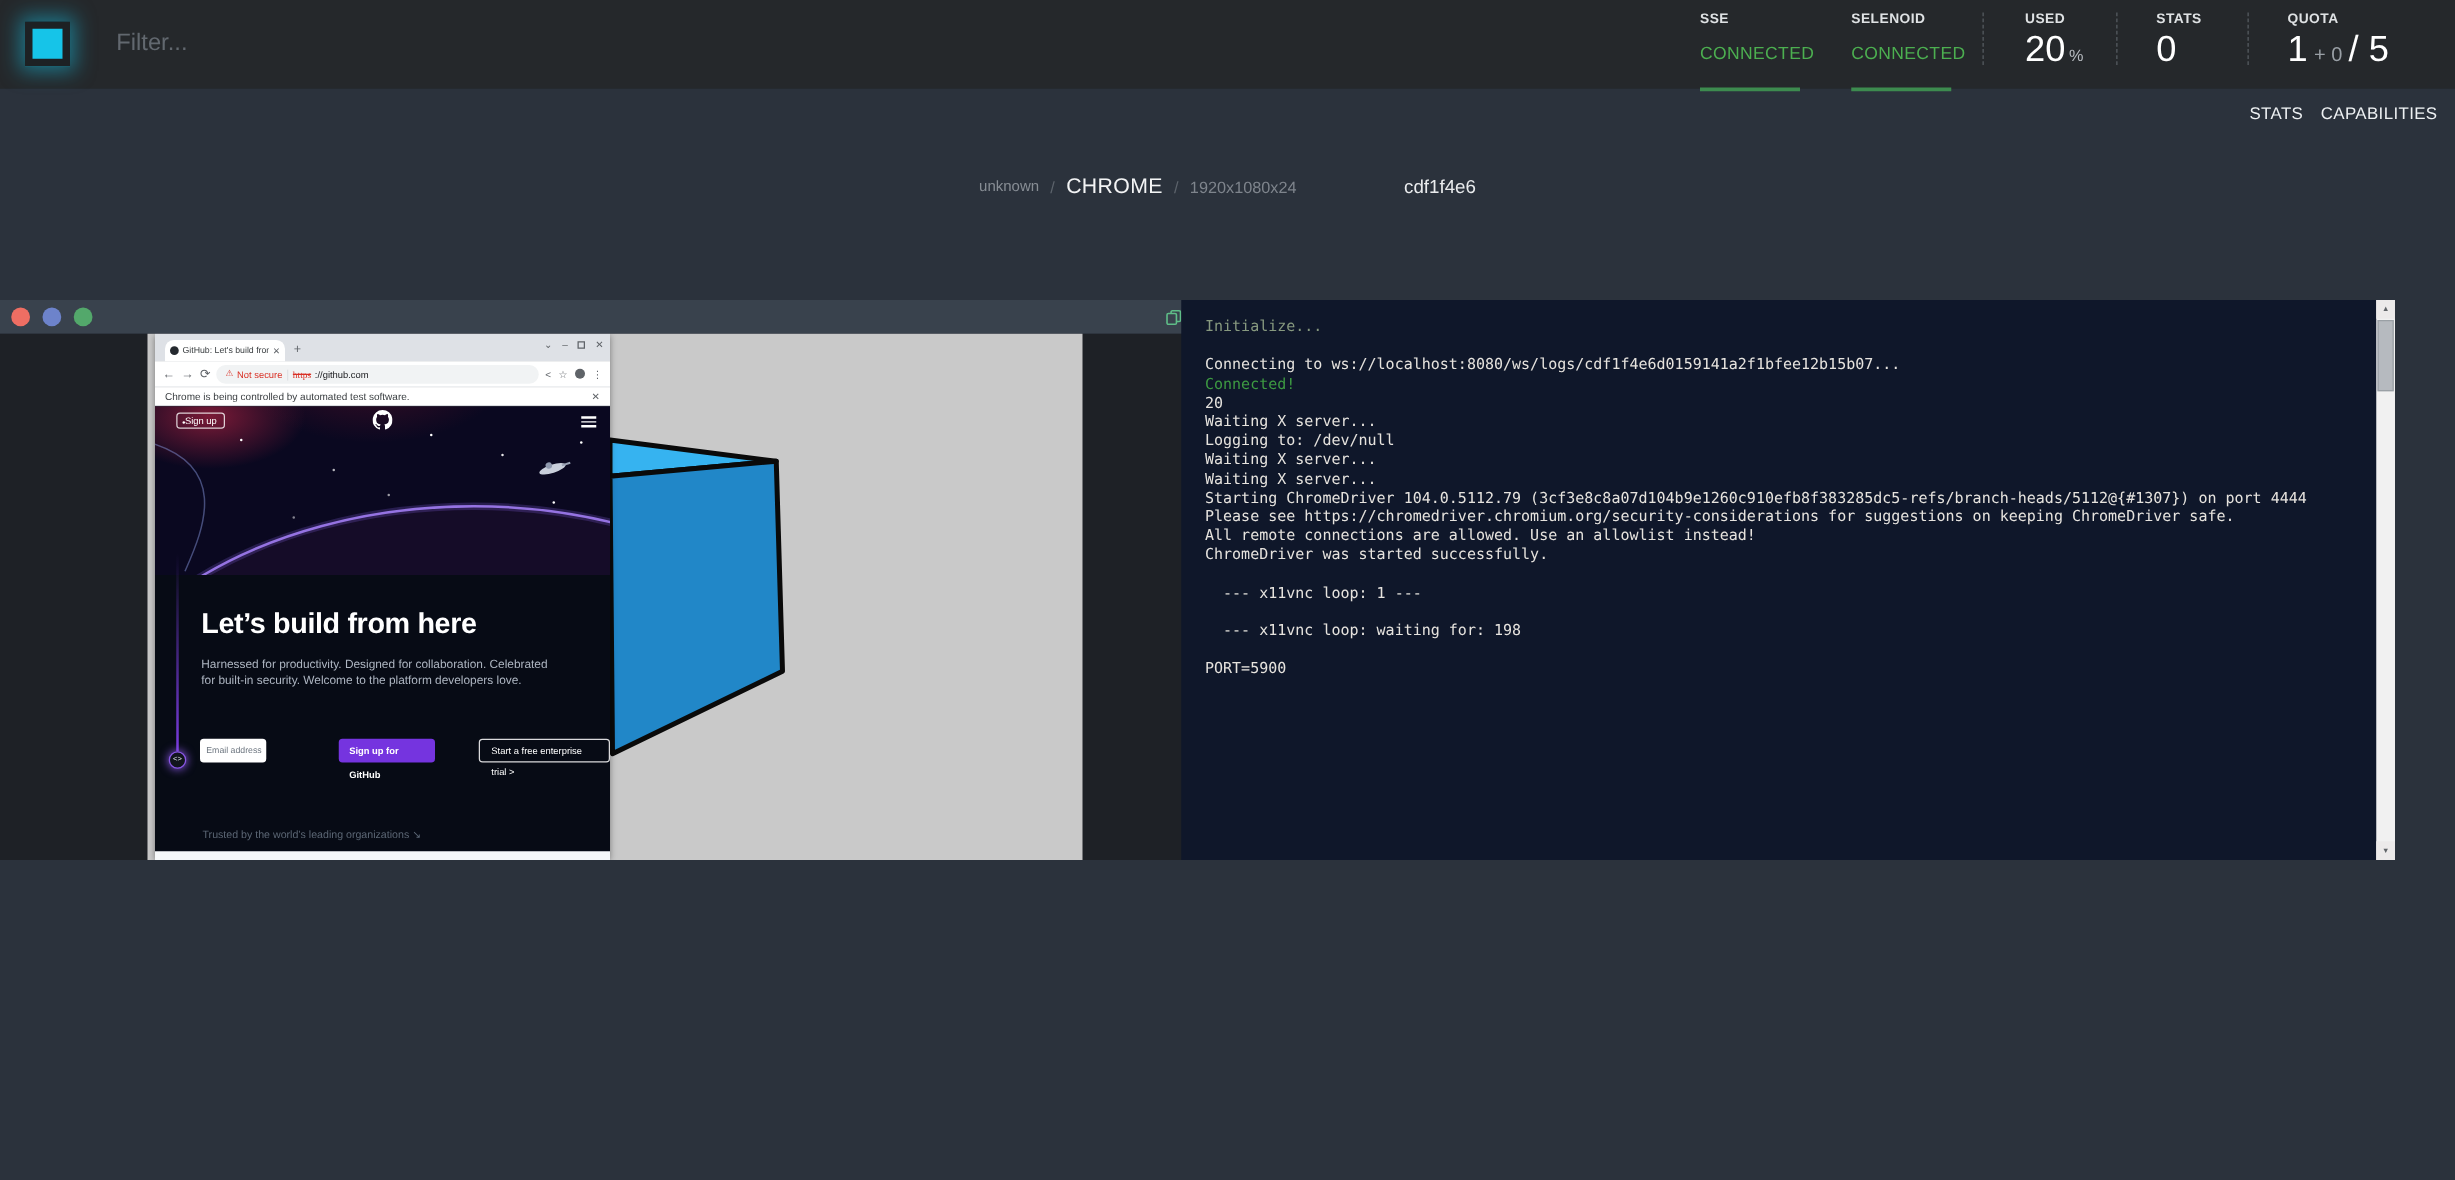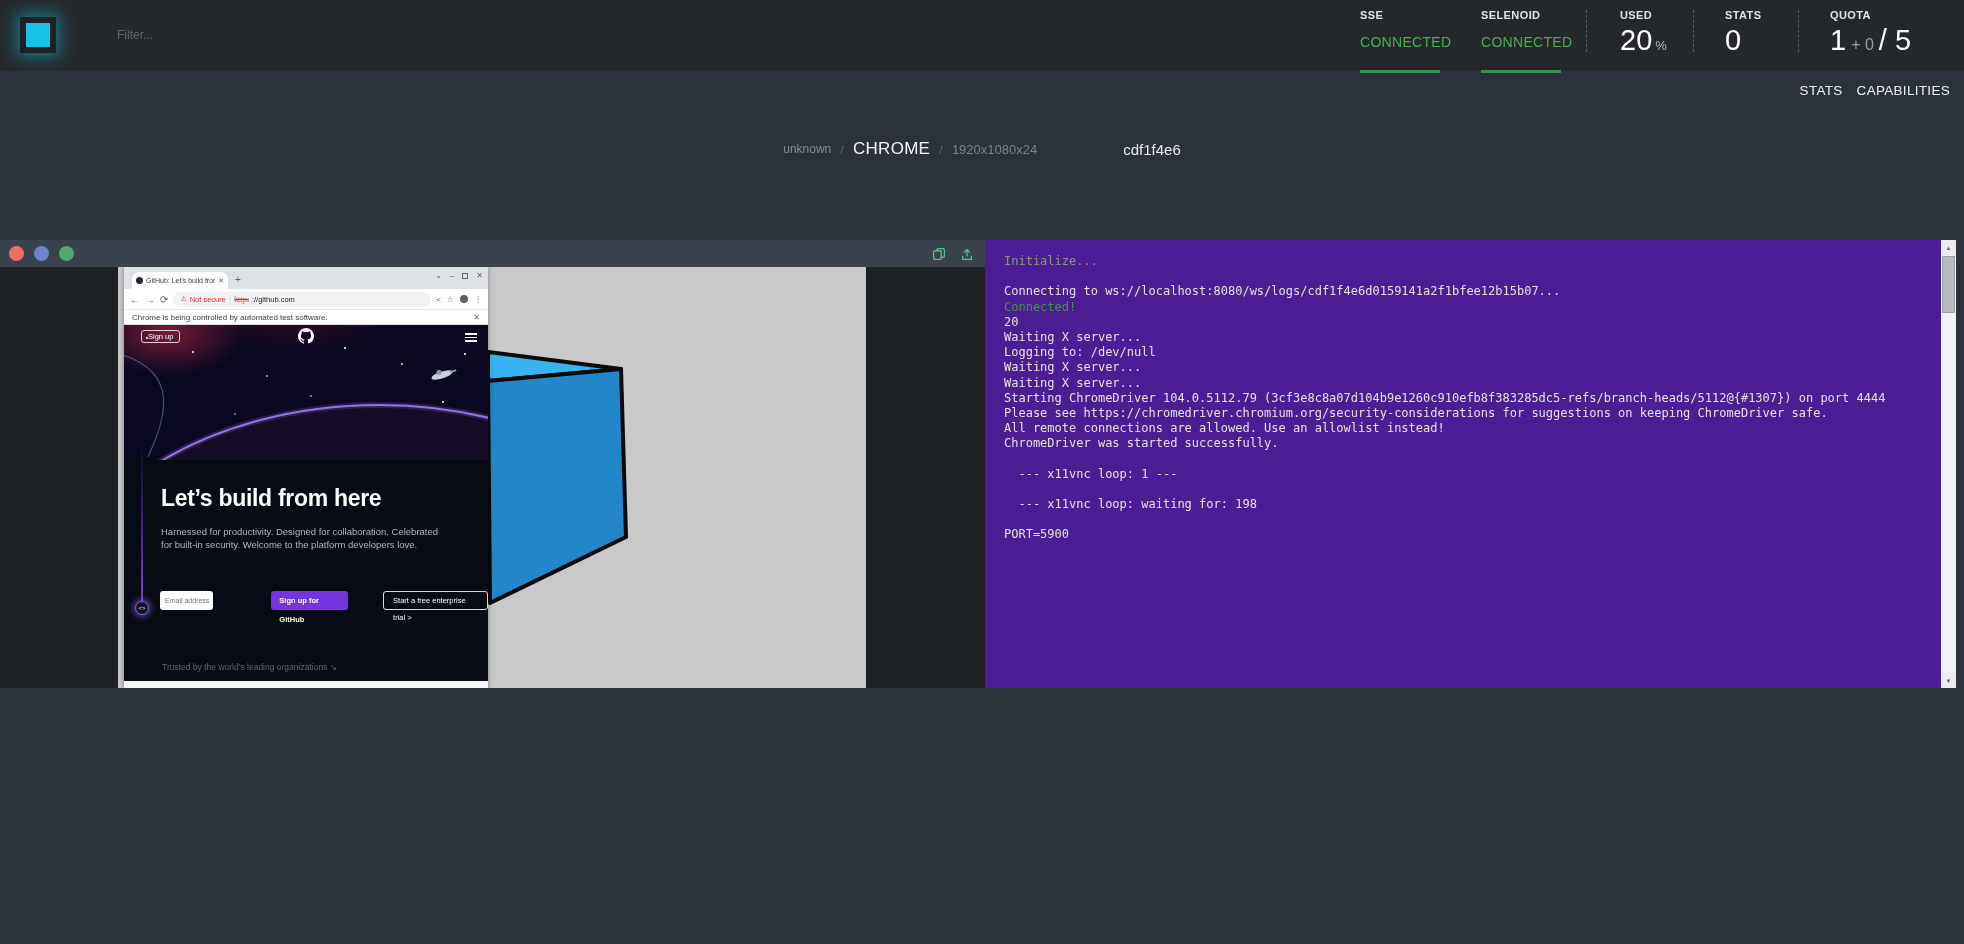--- a/index.html
+++ b/index.html
@@ -11,22 +11,22 @@
   }
 
   
   .header { position:absolute; left:0; top:0; width:100%; height:71px; background:#25282b; }
   .logo {
     position:absolute; left:20px; top:17px; width:36px; height:36px;
     background:#16c4e8; border:6px solid #1d2124;
     box-shadow:0 0 16px 4px rgba(22,196,232,.5);
   }
   .filter {
-    position:absolute; left:115px; top:18px; width:320px; height:34px;
-    background:transparent; border:none; outline:none; color:#cfd3d7; font-size:12px;
+    position:absolute; left:91px; top:18px; width:320px; height:34px;
+    background:transparent; border:none; outline:none; color:#cfd3d7; font-size:19px;
     font-family:"Liberation Sans", sans-serif;
   }
   .filter::placeholder { color:#62686f; }
 
   .stats { position:absolute; right:32px; top:0; height:73px; display:flex;gap:11px; }
   .stat { position:relative; padding-top:9px; }
   .stat .lbl { font-size:11px; font-weight:700; color:#dfe2e4; letter-spacing:.4px; }
   .stat .val-green { margin-top:13px; font-size:14px; color:#4caf50; letter-spacing:.3px; }
   .valrow { margin-top:3px; display:flex; align-items:baseline; }
   .big { font-size:29px; color:#fff; }
@@ -115,21 +115,21 @@
   .h-heading { position:absolute; left:37px; top:160px; font-size:23px; font-weight:700; color:#fff; letter-spacing:-.3px; }
   .h-para { position:absolute; left:37px; top:200px; width:278px; font-size:9.5px; line-height:1.4; color:#aeb6c2; }
   .cta { position:absolute; left:36px; top:266px; display:flex; gap:11px; align-items:center; }
   .email-box { width:58px; height:19px; background:#fff; border-radius:3px; font-size:7px; color:#6e7781; line-height:19px; padding-left:5px; }
   .purple-btn { height:19px; padding:0 8px; background:#7534df; border-radius:3px; color:#fff; font-size:7.5px; font-weight:700; line-height:19px;margin-left:47px; }
   .ent-btn { height:19px; padding:0 9px; border:1px solid rgba(255,255,255,.85); border-radius:3px; color:#fff; font-size:7.5px; font-weight:400; line-height:17px; background:transparent;margin-left:24px; }
   .trusted { position:absolute; left:38px; top:337px; font-size:8.5px; color:#5c6775; }
   .white-strip { position:absolute; left:0; right:0; bottom:0; height:7px; background:#f6f8fa; }
 
   
-  .log-panel { position:absolute; left:985px; top:240px; width:971px; height:448px; background:#4c1d95; }
+  .log-panel { position:absolute; left:945px; top:240px; width:971px; height:448px; background:#0f172a; }
   .log-text { position:absolute; left:19px; top:14px; right:22px; bottom:8px; overflow:hidden;
     font-family:"DejaVu Sans Mono", monospace; font-size:12px; line-height:15.2px; color:#e6e3de; }
   .log-line { height:15.2px; white-space:pre; }
   .ln-init { color:#87997f; }
   .ln-ok { color:#3d9a42; }
 
   .scrollbar { position:absolute; right:0; top:0; width:15px; height:448px; background:#f1f1f1; }
   .sb-btn { height:15px; display:flex; align-items:center; justify-content:center; font-size:6px; color:#606468; background:#eceaea; }
   .sb-btn-bottom { position:absolute; bottom:0; left:0; right:0; }
   .sb-thumb { position:absolute; top:16px; left:1px; right:1px; height:57px; background:#b6babf; border:1px solid #9aa0a5; }

